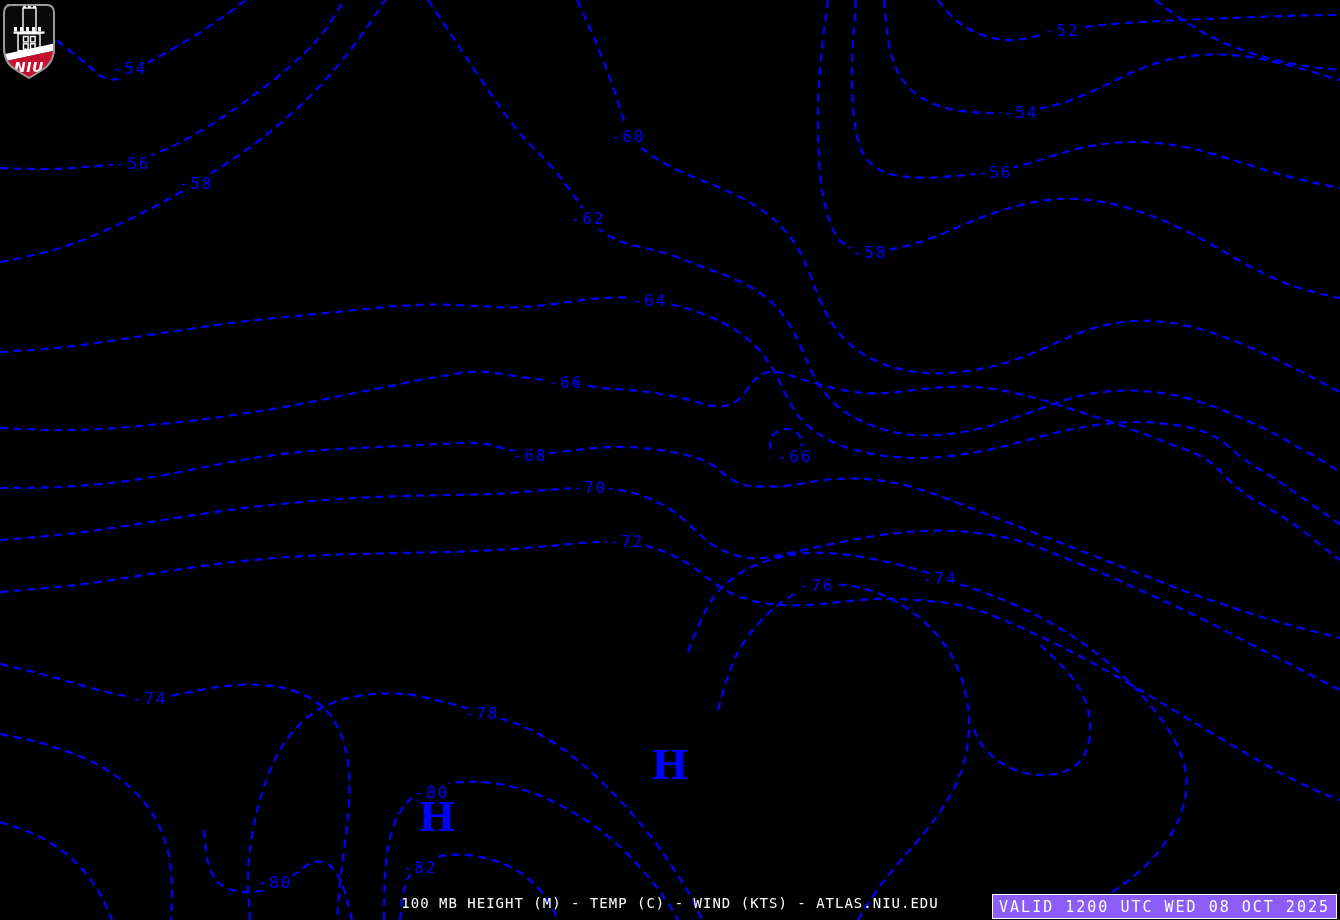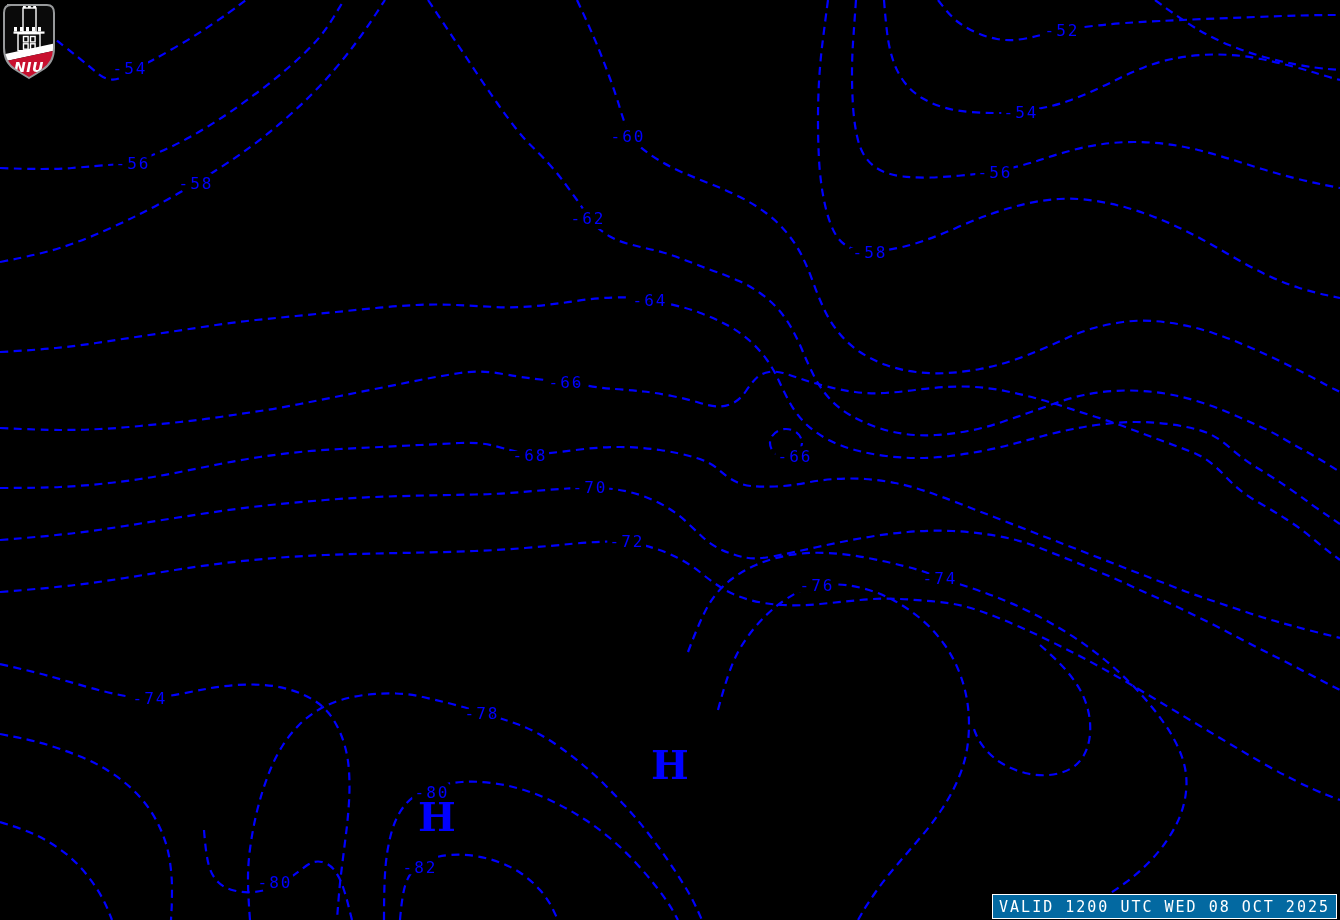--- a/index.html
+++ b/index.html
@@ -7,21 +7,21 @@
           font-family:"DejaVu Sans Mono","Liberation Mono",monospace;}
   #contour-svg{position:absolute;left:0;top:0;}
   .contour{fill:none;stroke:#0000ff;stroke-width:2.2;stroke-dasharray:8 5.5;stroke-linecap:butt;}
   .contour-label{font-family:"DejaVu Sans Mono","Liberation Mono",monospace;font-size:16px;
                  letter-spacing:2px;fill:#0000ff;paint-order:stroke;stroke:#000;stroke-width:10px;}
   .high-symbol{font-family:"DejaVu Serif","Liberation Serif",serif;font-weight:bold;font-size:40px;
                fill:#0000ff;}
   #logo{position:absolute;left:2px;top:2px;width:56px;height:80px;}
   #footer-caption{position:absolute;left:0;right:0;bottom:9px;text-align:center;color:#ffffff;
                   font-size:14px;letter-spacing:1px;white-space:pre;}
-  #valid-box{position:absolute;right:3px;bottom:1px;border:1px solid #ffffff;background:#0369a1;
+  #valid-box{position:absolute;right:3px;bottom:1px;border:1px solid #ffffff;background:#8b5cf6;
              color:#ffffff;font-size:15px;letter-spacing:2px;padding:3px 6px 2px 6px;white-space:pre;}
 </style>
 </head>
 <body>
 
 <div id="screen">
 
   <svg id="contour-svg" width="1340" height="920" viewBox="0 0 1340 920">
       <path d="M46,32 Q82,60 96,72 Q110,84 122,77 Q134,70 149,62 Q164,54 181,44 Q198,34 214,23 Q230,12 238,6 L246,0" class="contour" style="stroke: rgb(0, 0, 255);"></path>
       <path d="M0,168 Q48,170 72,168 Q96,166 114.5,164.5 Q133,163 152.5,155 Q172,147 190,137 Q208,127 225,115.5 Q242,104 258,92 Q274,80 288,68 Q302,56 313,44.5 Q324,33 334,16.5 L344,0" class="contour" style="stroke: rgb(0, 0, 255);"></path>
@@ -100,16 +100,17 @@
         <rect x="21.5" y="41.8" width="4.6" height="5.4"></rect>
         <rect x="28.5" y="41.8" width="4.6" height="5.4"></rect>
       </g>
       <rect x="-8" y="47" width="72" height="7" transform="rotate(-12 27 50)" fill="#ffffff"></rect>
       <rect x="-8" y="54" width="72" height="30" transform="rotate(-12 27 50)" fill="#C8102E"></rect>
       <text x="27" y="70" text-anchor="middle" fill="#ffffff" font-size="14" font-weight="bold" font-style="italic" font-family="DejaVu Sans, sans-serif" letter-spacing="0.5">NIU</text>
     </g>
     <path d="M5,3 H45 Q52,3 52,11 V46 Q52,61 40,68 Q33,72.5 27,76 Q21,72.5 14,68 Q2,61 2,46 V11 Q2,3 9,3 Z" fill="none" stroke="#97999B" stroke-width="2"></path>
   </svg>
 
+  <div id="footer-caption">100 MB HEIGHT (M) - TEMP (C) - WIND (KTS) - ATLAS.NIU.EDU</div>
 
   <div id="valid-box">VALID 1200 UTC WED 08 OCT 2025</div>
 
 </div>
 
 </body></html>

